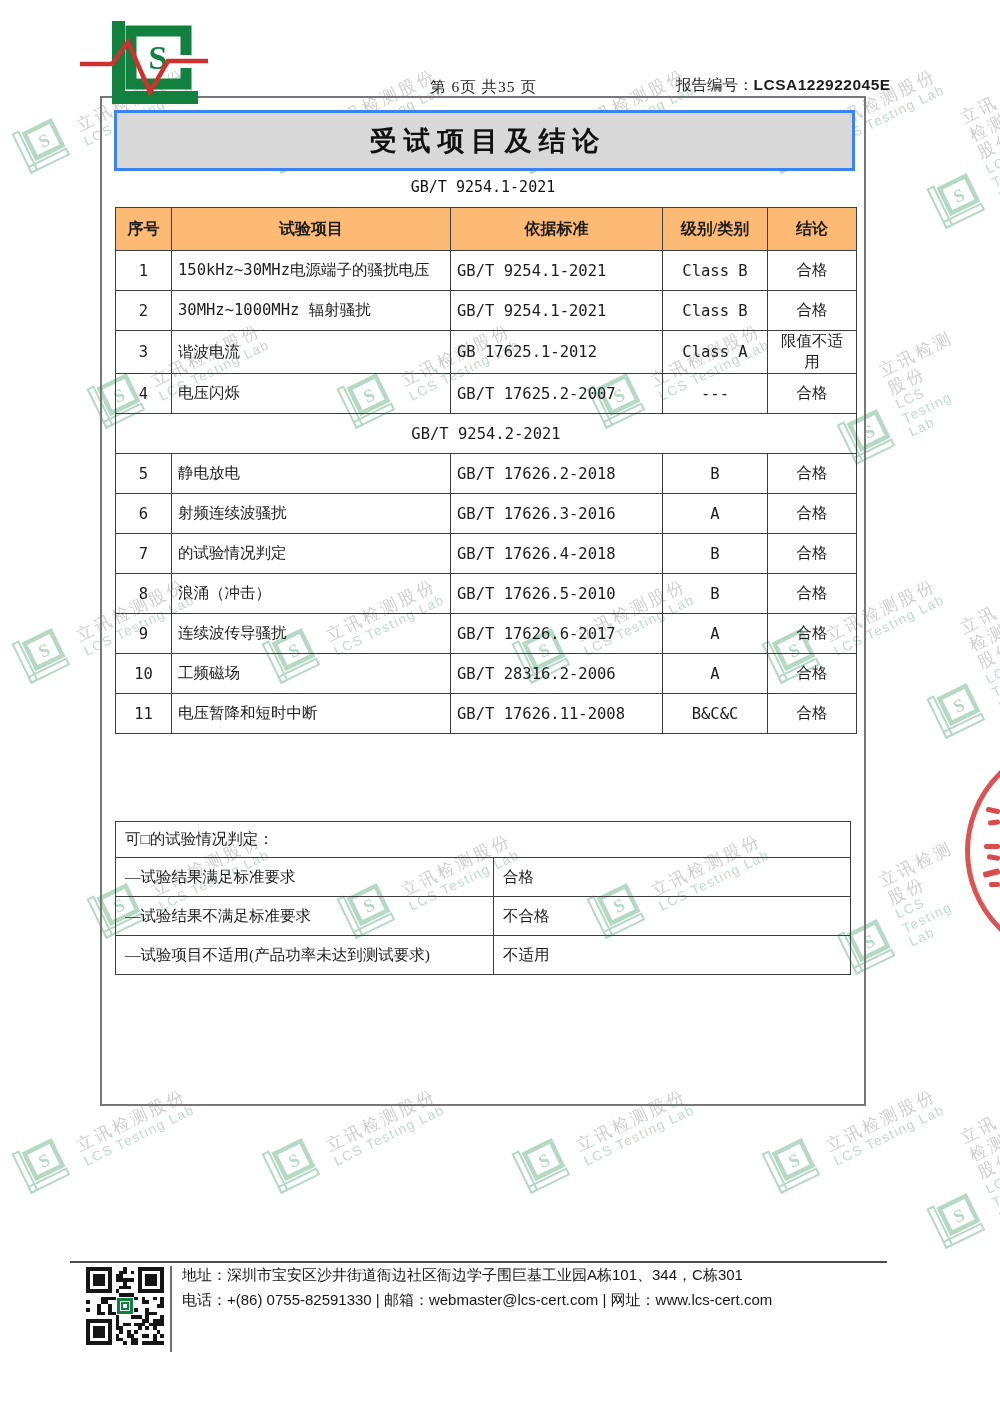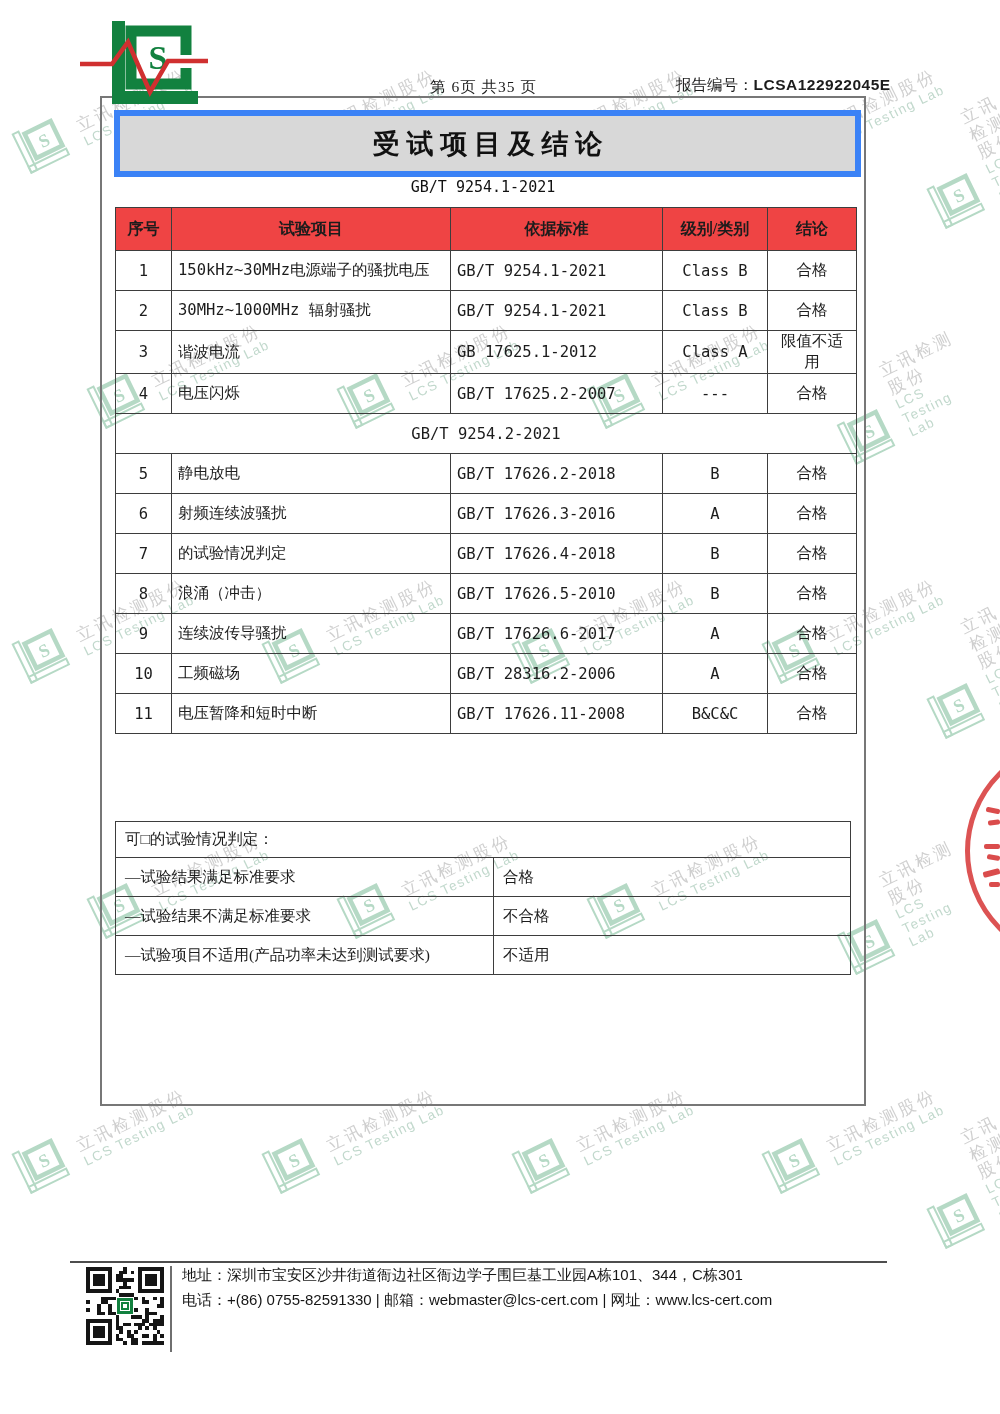--- a/index.html
+++ b/index.html
@@ -15,30 +15,30 @@
   .wm-en{color:#b7d2c4;font-size:13.5px;letter-spacing:1.5px;font-family:"Liberation Sans",sans-serif;}
   
   #lcs-logo{position:absolute;left:80px;top:14px;width:130px;height:95px;z-index:2;}
   #page-info{position:absolute;left:430px;top:77px;font-size:15.5px;letter-spacing:1px;z-index:2;}
   #report-no{position:absolute;left:676px;top:75px;font-size:15.5px;z-index:2;}
   #report-no b{font-family:"Liberation Sans","DejaVu Sans",sans-serif;font-size:15.5px;letter-spacing:.5px;}
   
   #main-box{position:absolute;left:100px;top:96px;width:762px;height:1006px;
             border:2px solid #777;z-index:1;background:transparent;}
   #title-bar{position:absolute;left:12px;top:12px;width:735px;height:55px;background:#d8d8d8;
-             border:6px solid #3b82f6;display:flex;align-items:center;justify-content:center;
+             border:3px solid #3b82f6;display:flex;align-items:center;justify-content:center;
              font-size:27px;font-weight:bold;color:#111;}
   .section-label{position:absolute;left:0;width:100%;text-align:center;
                  font-family:"DejaVu Sans Mono","Liberation Mono",monospace;font-size:15px;color:#111;}
   #section1-label{top:80px;}
   
   table{border-collapse:collapse;table-layout:fixed;}
   #results-table{position:absolute;left:13px;top:109px;width:741px;}
   #results-table th,#results-table td{border:1.4px solid #3d3d3d;padding:0 6px;overflow:hidden;}
-  #results-table th{height:42px;background:#ef4444;font-size:16px;font-weight:bold;text-align:center;}
+  #results-table th{height:42px;background:#fdba74;font-size:16px;font-weight:bold;text-align:center;}
   #results-table td{height:39px;font-size:15.5px;
       font-family:"DejaVu Sans Mono","DejaVu Sans",sans-serif;}
   td.c-no,td.c-class,td.c-result{text-align:center;}
   td.c-item{white-space:nowrap;}
   td.c-result{font-family:"Liberation Serif",serif;font-size:15px;}
   tr.section-row td{text-align:center;font-size:15px;height:39px;background:transparent;}
   #legend-table{position:absolute;left:13px;top:723px;width:735px;}
   #legend-table td{border:1.4px solid #3d3d3d;font-size:15.5px;padding:0 9px;}
   #legend-table tr.lt-title td{height:35px;}
   #legend-table tr.lt-row td{height:38px;}

